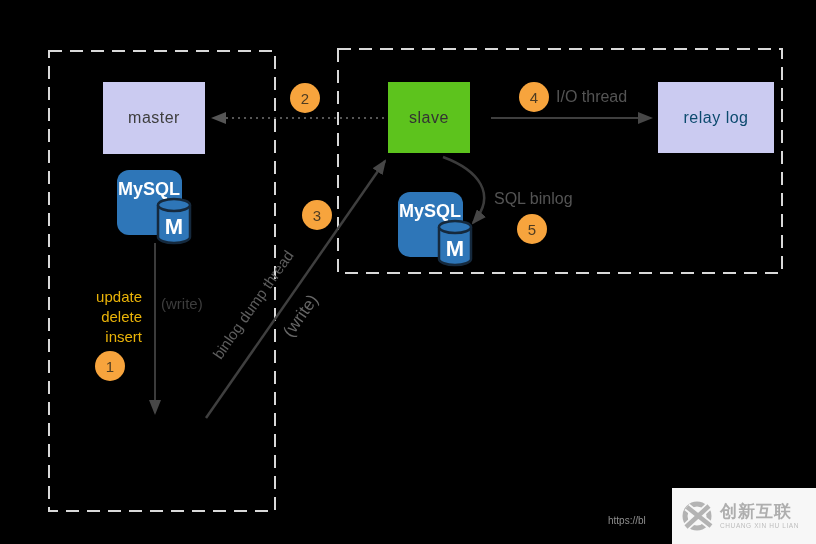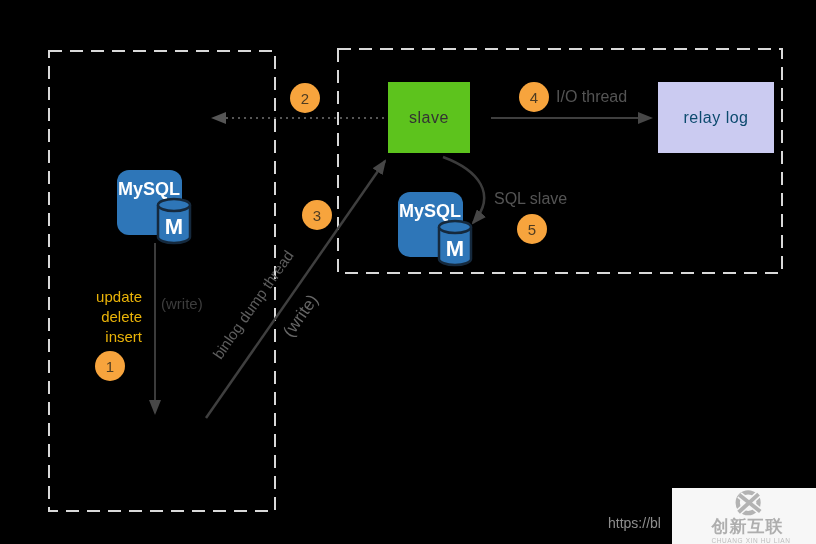--- a/index.html
+++ b/index.html
@@ -25,28 +25,28 @@
   .lbl{position:absolute;white-space:nowrap;}
   #lbl-ops{left:78px;top:287px;width:64px;text-align:right;color:#eab308;font-size:15px;line-height:20px;}
   #lbl-ops span{display:block;}
   #lbl-write-v{left:161px;top:295px;color:#3d3d3d;font-size:15px;}
   #lbl-io{left:556px;top:88px;color:#545454;font-size:16px;}
   #lbl-sql{left:494px;top:190px;color:#545454;font-size:16px;}
   #lbl-bdt{left:175px;top:296px;width:156px;text-align:center;color:#5e5e5e;font-size:15px;
            transform:rotate(-55deg);}
   #lbl-write-d{left:268px;top:306px;width:66px;text-align:center;color:#666;font-size:17px;
            transform:rotate(-55deg);}
-  #lbl-url{left:608px;top:515px;color:#8e8e8e;font-size:14px;}
+  #lbl-url{left:608px;top:515px;color:#8e8e8e;font-size:10px;}
 
   .mysql-icon{position:absolute;}
   #mysql-master{left:116px;top:169px;}
   #mysql-slave{left:397px;top:191px;}
 
   #watermark{position:absolute;left:672px;top:488px;width:144px;height:56px;background:#f7f7f7;
-             display:flex;align-items:center;box-sizing:border-box;padding-left:9px;flex-direction:column;}
+             display:flex;align-items:center;box-sizing:border-box;padding-left:9px;}
   #wm-text{margin-left:5px;display:flex;flex-direction:column;line-height:1;}
   #wm-brand{font-size:17px;font-weight:bold;color:#aeaeae;letter-spacing:1px;}
   #wm-sub{font-size:6.5px;color:#bdbdbd;letter-spacing:0.6px;margin-top:3px;}
 </style>
 </head>
 <body>
 
 <div id="canvas">
 
   <svg id="arrow-layer" viewBox="0 0 816 544" xmlns="http://www.w3.org/2000/svg">
@@ -62,20 +62,23 @@
     <rect x="49" y="51" width="226" height="460" fill="none" stroke="#d9d9d9" stroke-width="2" stroke-dasharray="13 8"></rect>
     <rect x="338" y="49" width="444" height="224" fill="none" stroke="#d9d9d9" stroke-width="2" stroke-dasharray="13 8"></rect>
 
     <line x1="384" y1="118" x2="213" y2="118" stroke="#565656" stroke-width="2" stroke-dasharray="2 4" marker-end="url(#ah2)"></line>
     <line x1="491" y1="118" x2="651" y2="118" stroke="#3f3f3f" stroke-width="2" marker-end="url(#ah)"></line>
     <line x1="155" y1="243" x2="155" y2="413" stroke="#3b3b3b" stroke-width="2" marker-end="url(#ah)"></line>
     <line x1="206" y1="418" x2="385" y2="161" stroke="#3f3f3f" stroke-width="2.5" marker-end="url(#ah)"></line>
     <path d="M 443 157 C 478 170, 498 194, 473 223" fill="none" stroke="#3b3b3b" stroke-width="2.5" marker-end="url(#ah)"></path>
   </svg>
 
+  <div class="node" id="node-master">
+    <span>master</span>
+  </div>
   <div class="node" id="node-slave">
     <span>slave</span>
   </div>
   <div class="node" id="node-relay">
     <span>relay log</span>
   </div>
 
   <div class="mysql-icon" id="mysql-master">
     <svg width="79" height="79" viewBox="0 0 79 79" xmlns="http://www.w3.org/2000/svg">
       <rect x="1" y="1" width="65" height="65" rx="12" fill="#2e76b8"></rect>
@@ -112,21 +115,21 @@
     <span>5</span>
   </div>
 
   <div class="lbl" id="lbl-ops">
     <span>update</span>
     <span>delete</span>
     <span>insert</span>
   </div>
   <div class="lbl" id="lbl-write-v">(write)</div>
   <div class="lbl" id="lbl-io">I/O thread</div>
-  <div class="lbl" id="lbl-sql">SQL slave</div>
+  <div class="lbl" id="lbl-sql">SQL binlog</div>
   <div class="lbl" id="lbl-bdt">binlog dump thread</div>
   <div class="lbl" id="lbl-write-d">(write)</div>
   <div class="lbl" id="lbl-url">https://bl</div>
 
   <div id="watermark">
     <svg width="34" height="34" viewBox="0 0 34 34" xmlns="http://www.w3.org/2000/svg">
       <circle cx="16" cy="17" r="12" fill="none" stroke="#b3b3b3" stroke-width="5"></circle>
       <path d="M6 8 L30 27 M28 7 L5 28" stroke="#f7f7f7" stroke-width="8" fill="none"></path>
       <path d="M6 8 L30 27 M28 7 L5 28" stroke="#b3b3b3" stroke-width="4.5" fill="none"></path>
     </svg>

